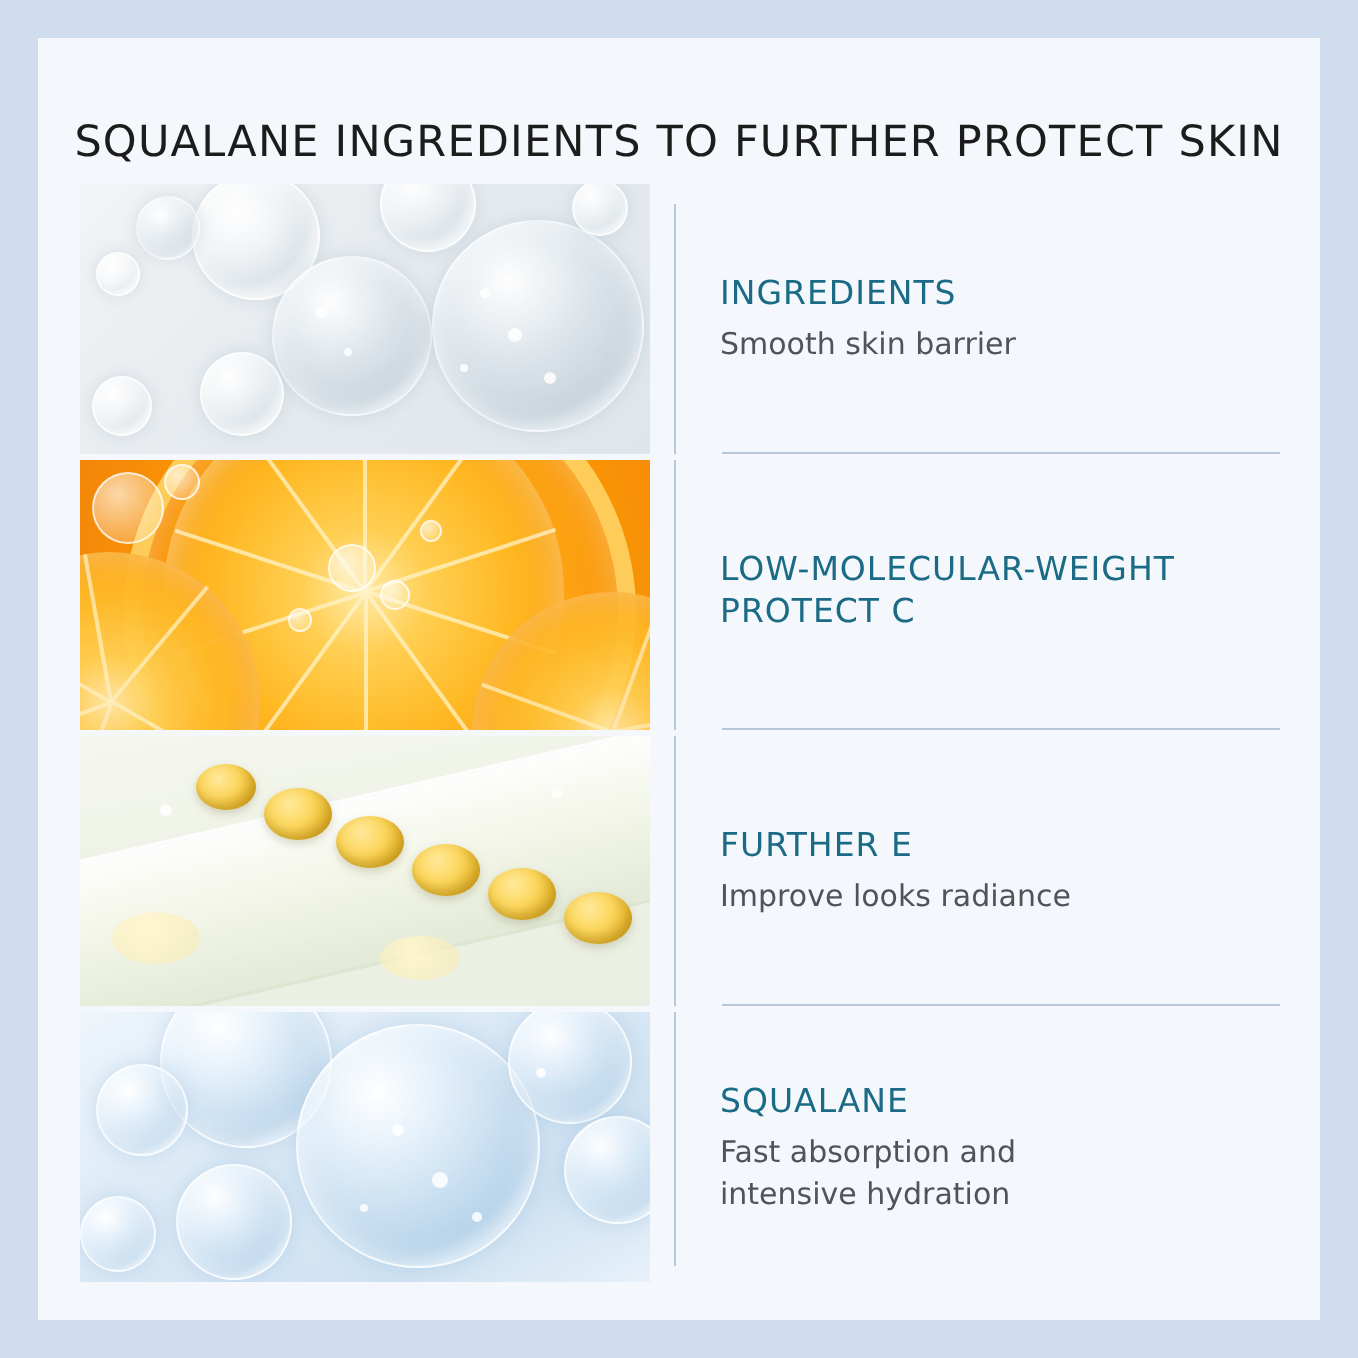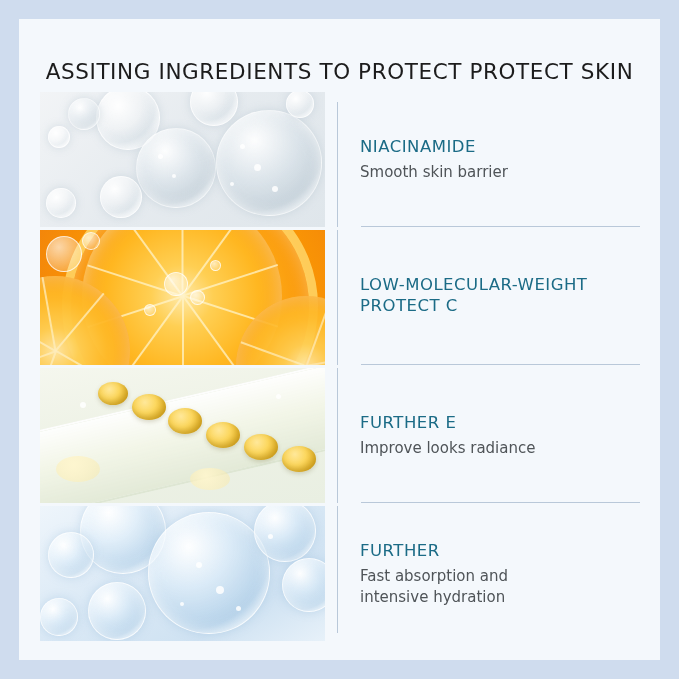--- a/index.html
+++ b/index.html
@@ -194,21 +194,21 @@
     position: absolute;
     border-radius: 50%;
     background: rgba(255,255,255,0.85);
   }
 </style>
 </head>
 <body>
 
 <div class="card">
 
-  <div class="title">ASSITING INGREDIENTS TO PROTECT PROTECT SKIN</div>
+  <div class="title">SQUALANE INGREDIENTS TO FURTHER PROTECT SKIN</div>
 
   <div class="rows">
 
     <div class="row">
       <div class="thumb">
         <div class="art art-bubbles-grey">
           <div class="bub" style="left:56px;top:-6px;width:62px;height:62px;"></div>
           <div class="bub dark" style="left:28px;top:6px;width:30px;height:30px;"></div>
           <div class="bub" style="left:8px;top:34px;width:20px;height:20px;"></div>
           <div class="bub dark" style="left:96px;top:36px;width:78px;height:78px;"></div>
@@ -222,21 +222,21 @@
           <div class="speck" style="left:232px;top:94px;width:6px;height:6px;"></div>
           <div class="speck" style="left:190px;top:90px;width:4px;height:4px;"></div>
           <div class="speck" style="left:118px;top:62px;width:5px;height:5px;"></div>
           <div class="speck" style="left:132px;top:82px;width:4px;height:4px;"></div>
         </div>
       </div>
       <div class="divider-col">
         <div class="vline"></div>
       </div>
       <div class="text-col">
-        <div class="ing-name">NIACINAMIDE</div>
+        <div class="ing-name">INGREDIENTS</div>
         <div class="ing-desc">Smooth skin barrier</div>
         <div class="hrule"></div>
       </div>
     </div>
 
     <div class="row">
       <div class="thumb">
         <div class="art art-orange">
           <div class="orange-slice" style="left:42px;top:-34px;width:200px;height:200px;">
             <div class="seg" style="transform:rotate(0deg)"></div>
@@ -323,21 +323,21 @@
           <div class="speck" style="left:176px;top:80px;width:8px;height:8px;"></div>
           <div class="speck" style="left:196px;top:100px;width:5px;height:5px;"></div>
           <div class="speck" style="left:140px;top:96px;width:4px;height:4px;"></div>
           <div class="speck" style="left:228px;top:28px;width:5px;height:5px;"></div>
         </div>
       </div>
       <div class="divider-col">
         <div class="vline"></div>
       </div>
       <div class="text-col">
-        <div class="ing-name">FURTHER</div>
+        <div class="ing-name">SQUALANE</div>
         <div class="ing-desc">Fast absorption and
 intensive hydration</div>
 
       </div>
     </div>
 
   </div>
 </div>
 
 </body></html>

